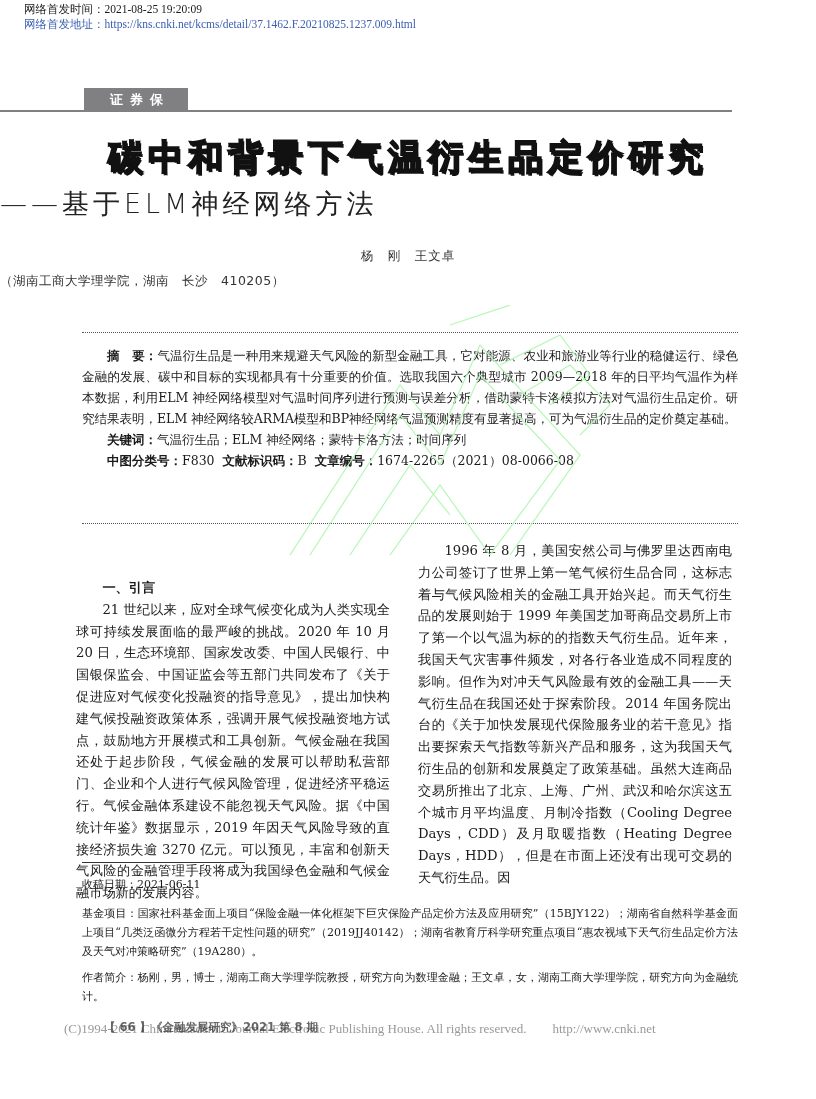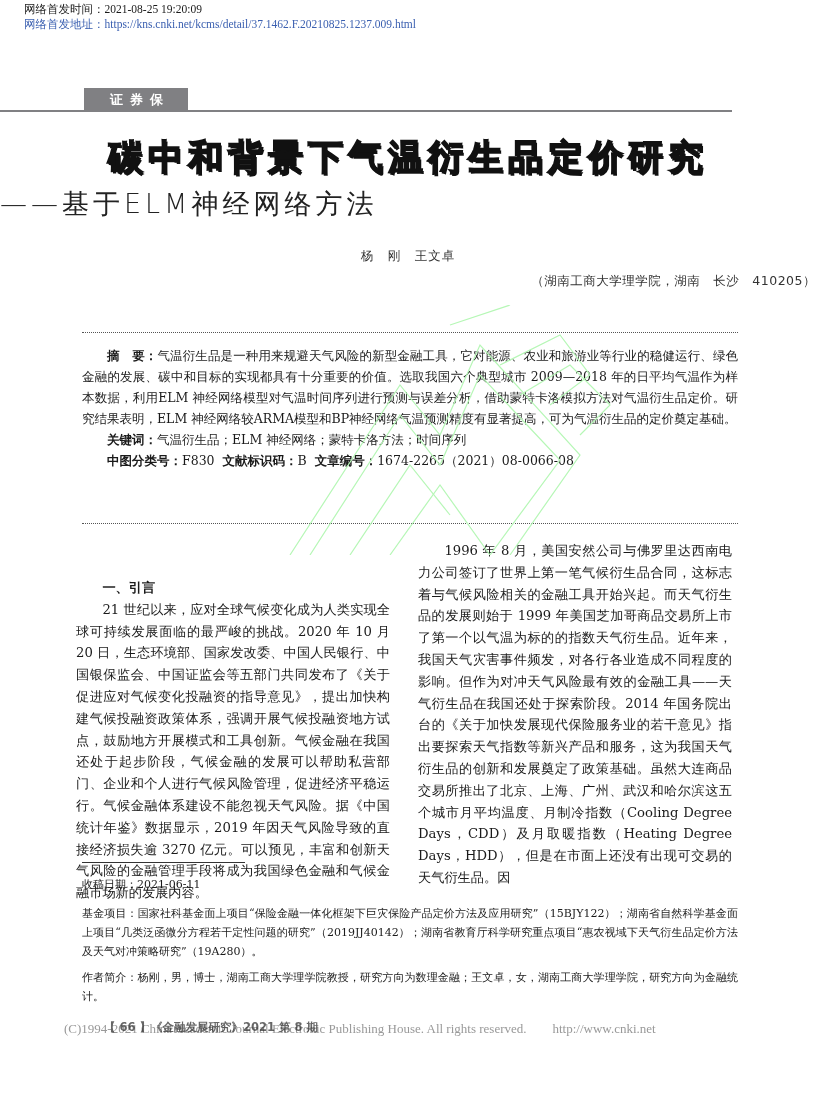--- a/index.html
+++ b/index.html
@@ -10,21 +10,21 @@
   .net-meta .row1 { color: #1a1a1a; }
   .net-meta .row2 { color: #3a5fb0; }
 
   .section-tag { position: absolute; left: 84px; top: 88px; width: 104px; height: 23px; background: #808083; color: #ffffff; font-family: "DejaVu Sans", sans-serif; font-weight: bold; font-size: 13px; letter-spacing: 7px; padding-left: 26px; line-height: 23px; }
   .header-rule { position: absolute; left: 0; top: 110px; width: 732px; height: 1.5px; background: #808083; }
 
   .title { position: absolute; left: 0; width: 816px; top: 134px; text-align: center; font-family: "DejaVu Sans", sans-serif; font-weight: 900; font-size: 35px; letter-spacing: 5px; color: #111; -webkit-text-stroke: 1.4px #111; text-shadow: 1.5px 1.5px 0 #111; }
   .subtitle { position: absolute; left: 0; width: 816px; top: 186px; text-align: left; font-family: "DejaVu Sans", sans-serif; font-weight: 300; font-size: 27px; letter-spacing: 4px; color: #222; }
 
   .authors { position: absolute; left: 0; width: 816px; top: 248px; text-align: center; font-family: "DejaVu Sans", sans-serif; font-size: 12.5px; color: #333; letter-spacing: 1px; }
-  .affil { position: absolute; left: 0; width: 816px; top: 273px; text-align: right; font-family: "DejaVu Sans", sans-serif; font-size: 12.5px; color: #333; letter-spacing: 0.5px; }
+  .affil { position: absolute; left: 0; width: 816px; top: 273px; text-align: left; font-family: "DejaVu Sans", sans-serif; font-size: 12.5px; color: #333; letter-spacing: 0.5px; }
 
   .dotline { position: absolute; left: 82px; width: 656px; height: 0; border-top: 1.5px dotted #555; }
 
   .abstract { position: absolute; left: 82px; top: 345px; width: 656px; font-size: 12.5px; line-height: 21px; text-align: justify; color: #1a1a1a; }
   .abstract .indent { text-indent: 2em; }
   .abstract .label { font-family: "DejaVu Sans", sans-serif; font-weight: bold; }
   .meta-line { padding-left: 2em; font-size: 12.5px; line-height: 21px; }
   .meta-line .label { font-family: "DejaVu Sans", sans-serif; font-weight: bold; }
 
   .col { position: absolute; top: 540px; width: 314px; font-size: 13.2px; line-height: 21.8px; text-align: justify; color: #1a1a1a; }

